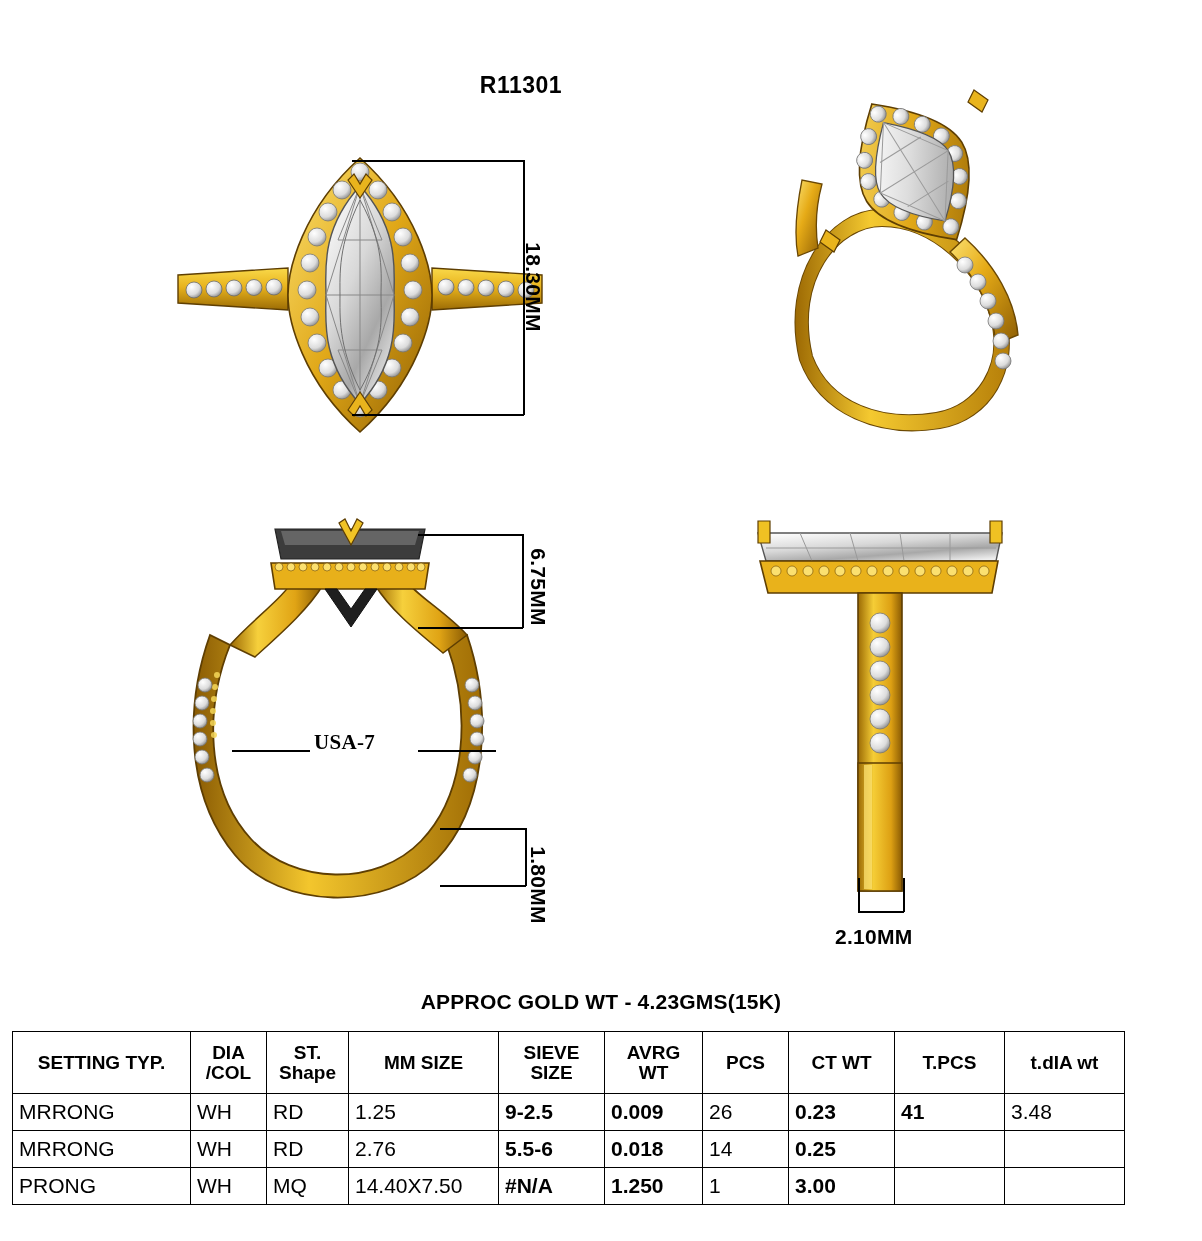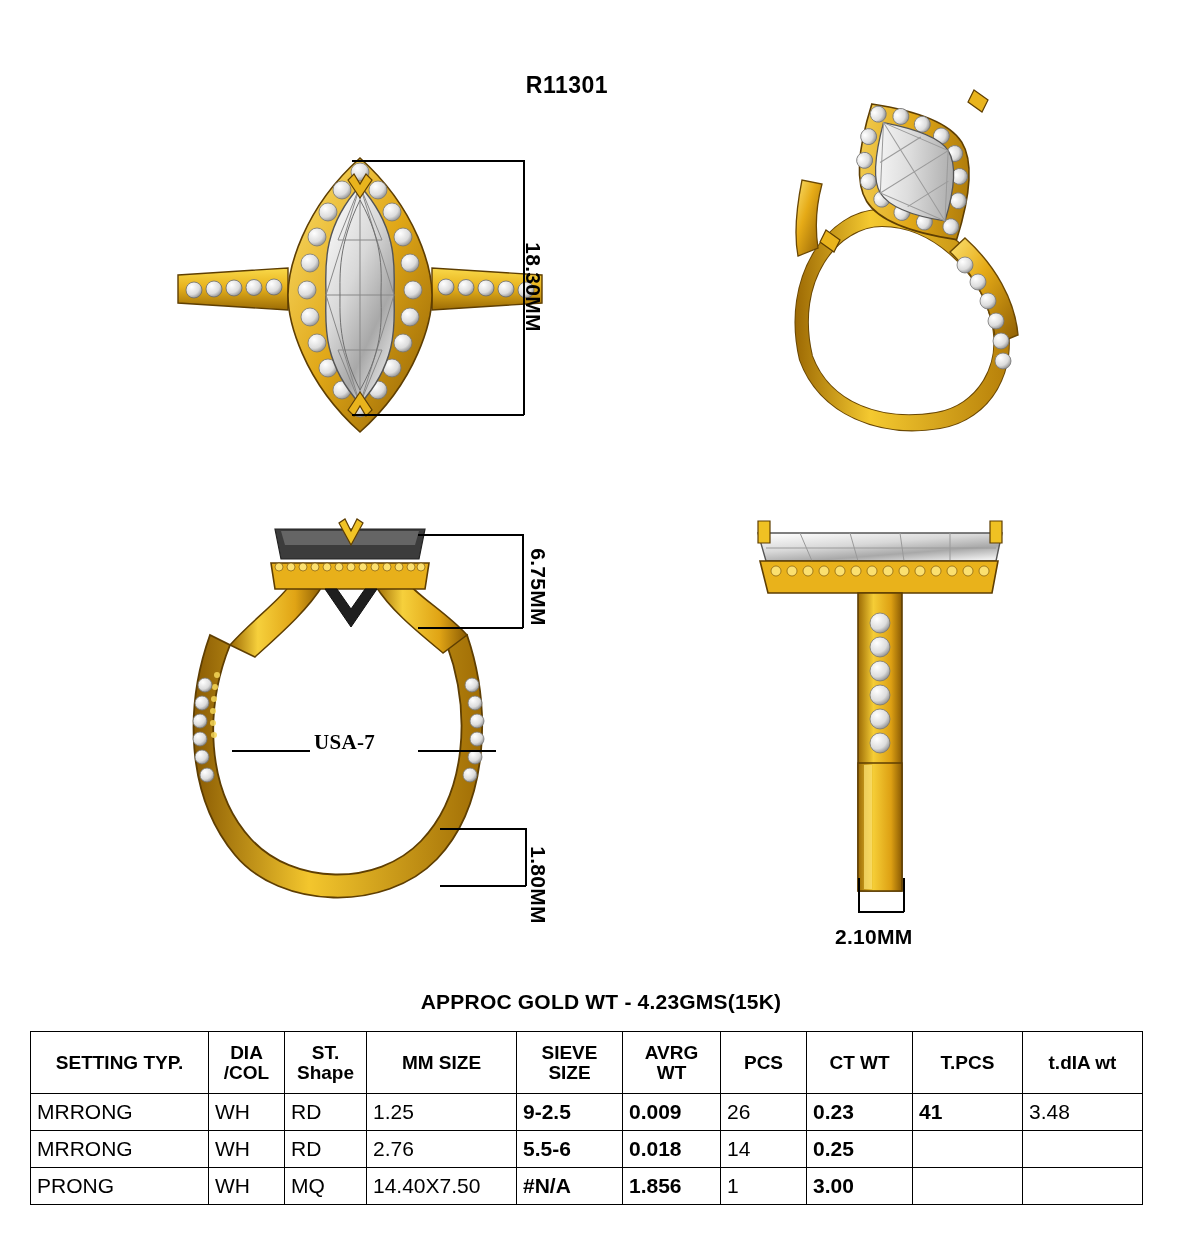--- a/index.html
+++ b/index.html
@@ -19,21 +19,20 @@
   
   .doc-title {
     position: absolute;
     top: 72px;
     left: 0;
     width: 1042px;
     text-align: center;
     font-size: 23px;
     font-weight: bold;
     letter-spacing: 0.5px;
-    margin-left: 46px;
   }
 
   
   .dim-label {
     position: absolute;
     font-size: 21px;
     font-weight: bold;
     letter-spacing: 0.3px;
     white-space: nowrap;
   }
@@ -63,21 +62,21 @@
     width: 1202px;
     text-align: center;
     font-size: 21px;
     font-weight: bold;
     letter-spacing: 0.2px;
   }
 
   
   .spec-table {
     position: absolute;
-    left: 30px;
+    left: 12px;
     top: 1031px;
     width: 928px;
     border-collapse: collapse;
     table-layout: fixed;
     padding-left: 27px;
   }
   .spec-table th, .spec-table td {
     border: 1.6px solid #000;
     font-size: 19px;
     padding: 3px 6px;
@@ -512,20 +511,20 @@
       <td class="bold right">0.25</td>
       <td class="empty"></td>
       <td class="empty"></td>
     </tr>
     <tr>
       <td>PRONG</td>
       <td>WH</td>
       <td>MQ</td>
       <td>14.40X7.50</td>
       <td class="bold">#N/A</td>
-      <td class="bold">1.856</td>
+      <td class="bold">1.250</td>
       <td>1</td>
       <td class="bold right">3.00</td>
       <td class="empty"></td>
       <td class="empty"></td>
     </tr>
   </tbody>
 </table>
 
 </body></html>

